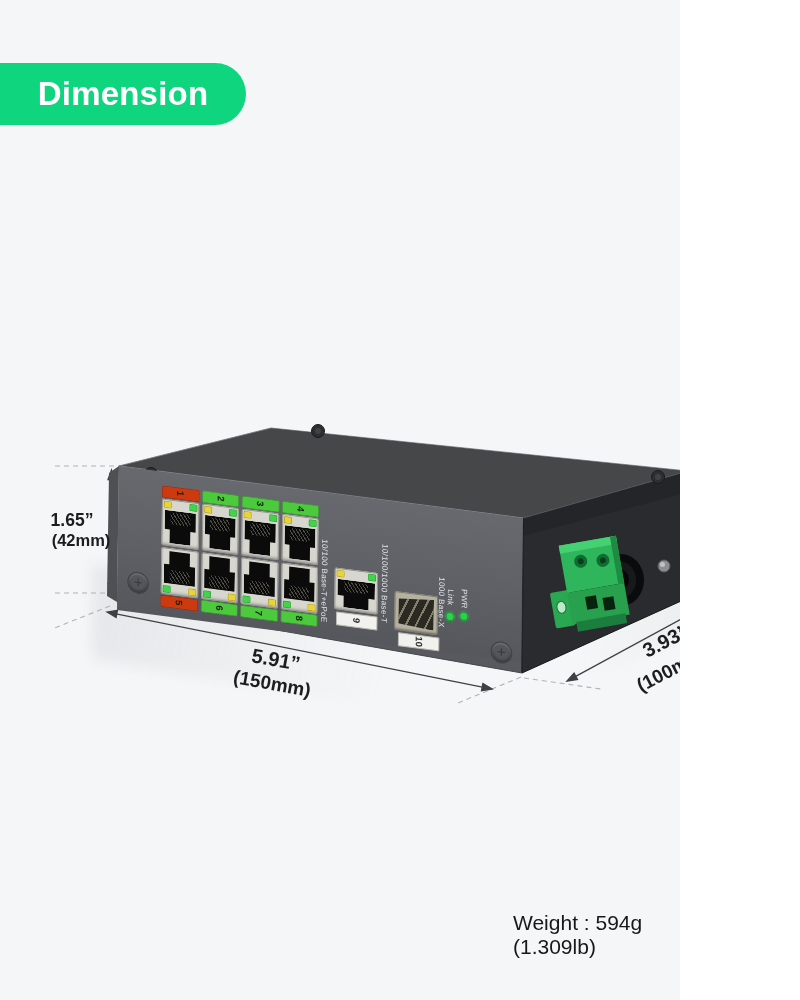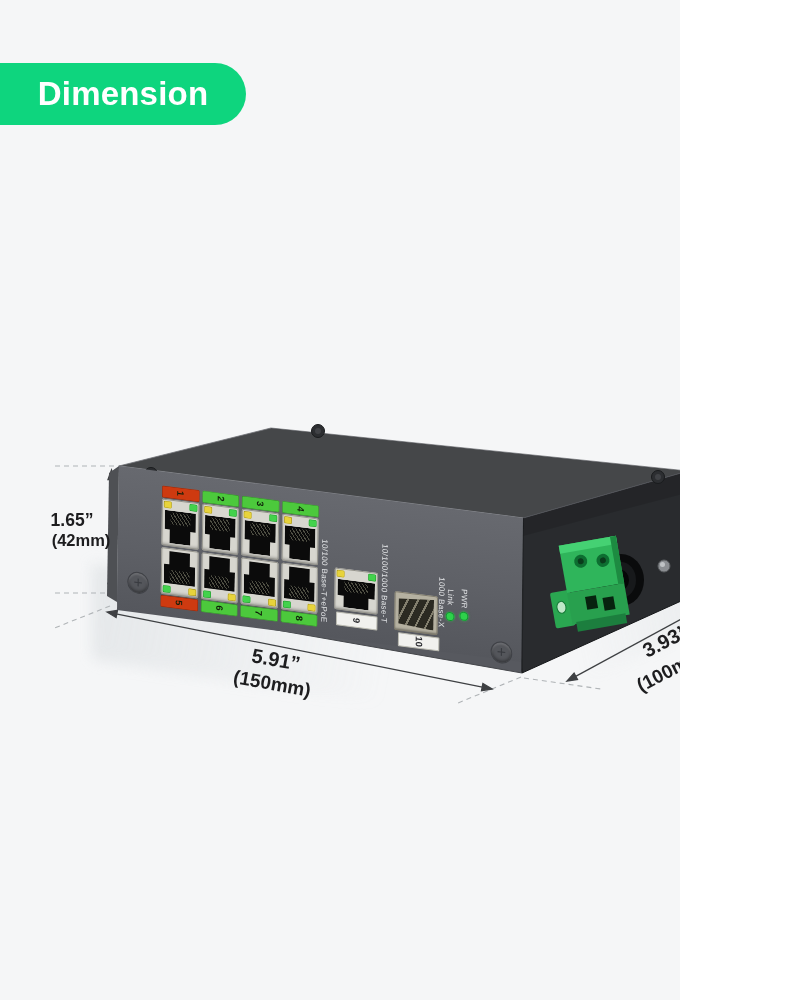--- a/index.html
+++ b/index.html
@@ -295,14 +295,15 @@
 
   <div class="dim" style="left:72px;top:520px;font-size:17.5px;">1.65”</div>
   <div class="dim" style="left:81px;top:540px;font-size:16.5px;">(42mm)</div>
 
   <div class="dim r-w" style="left:276px;top:660px;font-size:20px;">5.91”</div>
   <div class="dim r-w" style="left:272px;top:684px;font-size:19px;">(150mm)</div>
 
   <div class="dim r-d" style="left:666px;top:641px;font-size:20px;">3.93”</div>
   <div class="dim r-d" style="left:673px;top:669px;font-size:19px;">(100mm)</div>
 
+  <div class="weight">Weight : 594g (1.309lb)</div>
 
 </div>
 
 </body></html>

